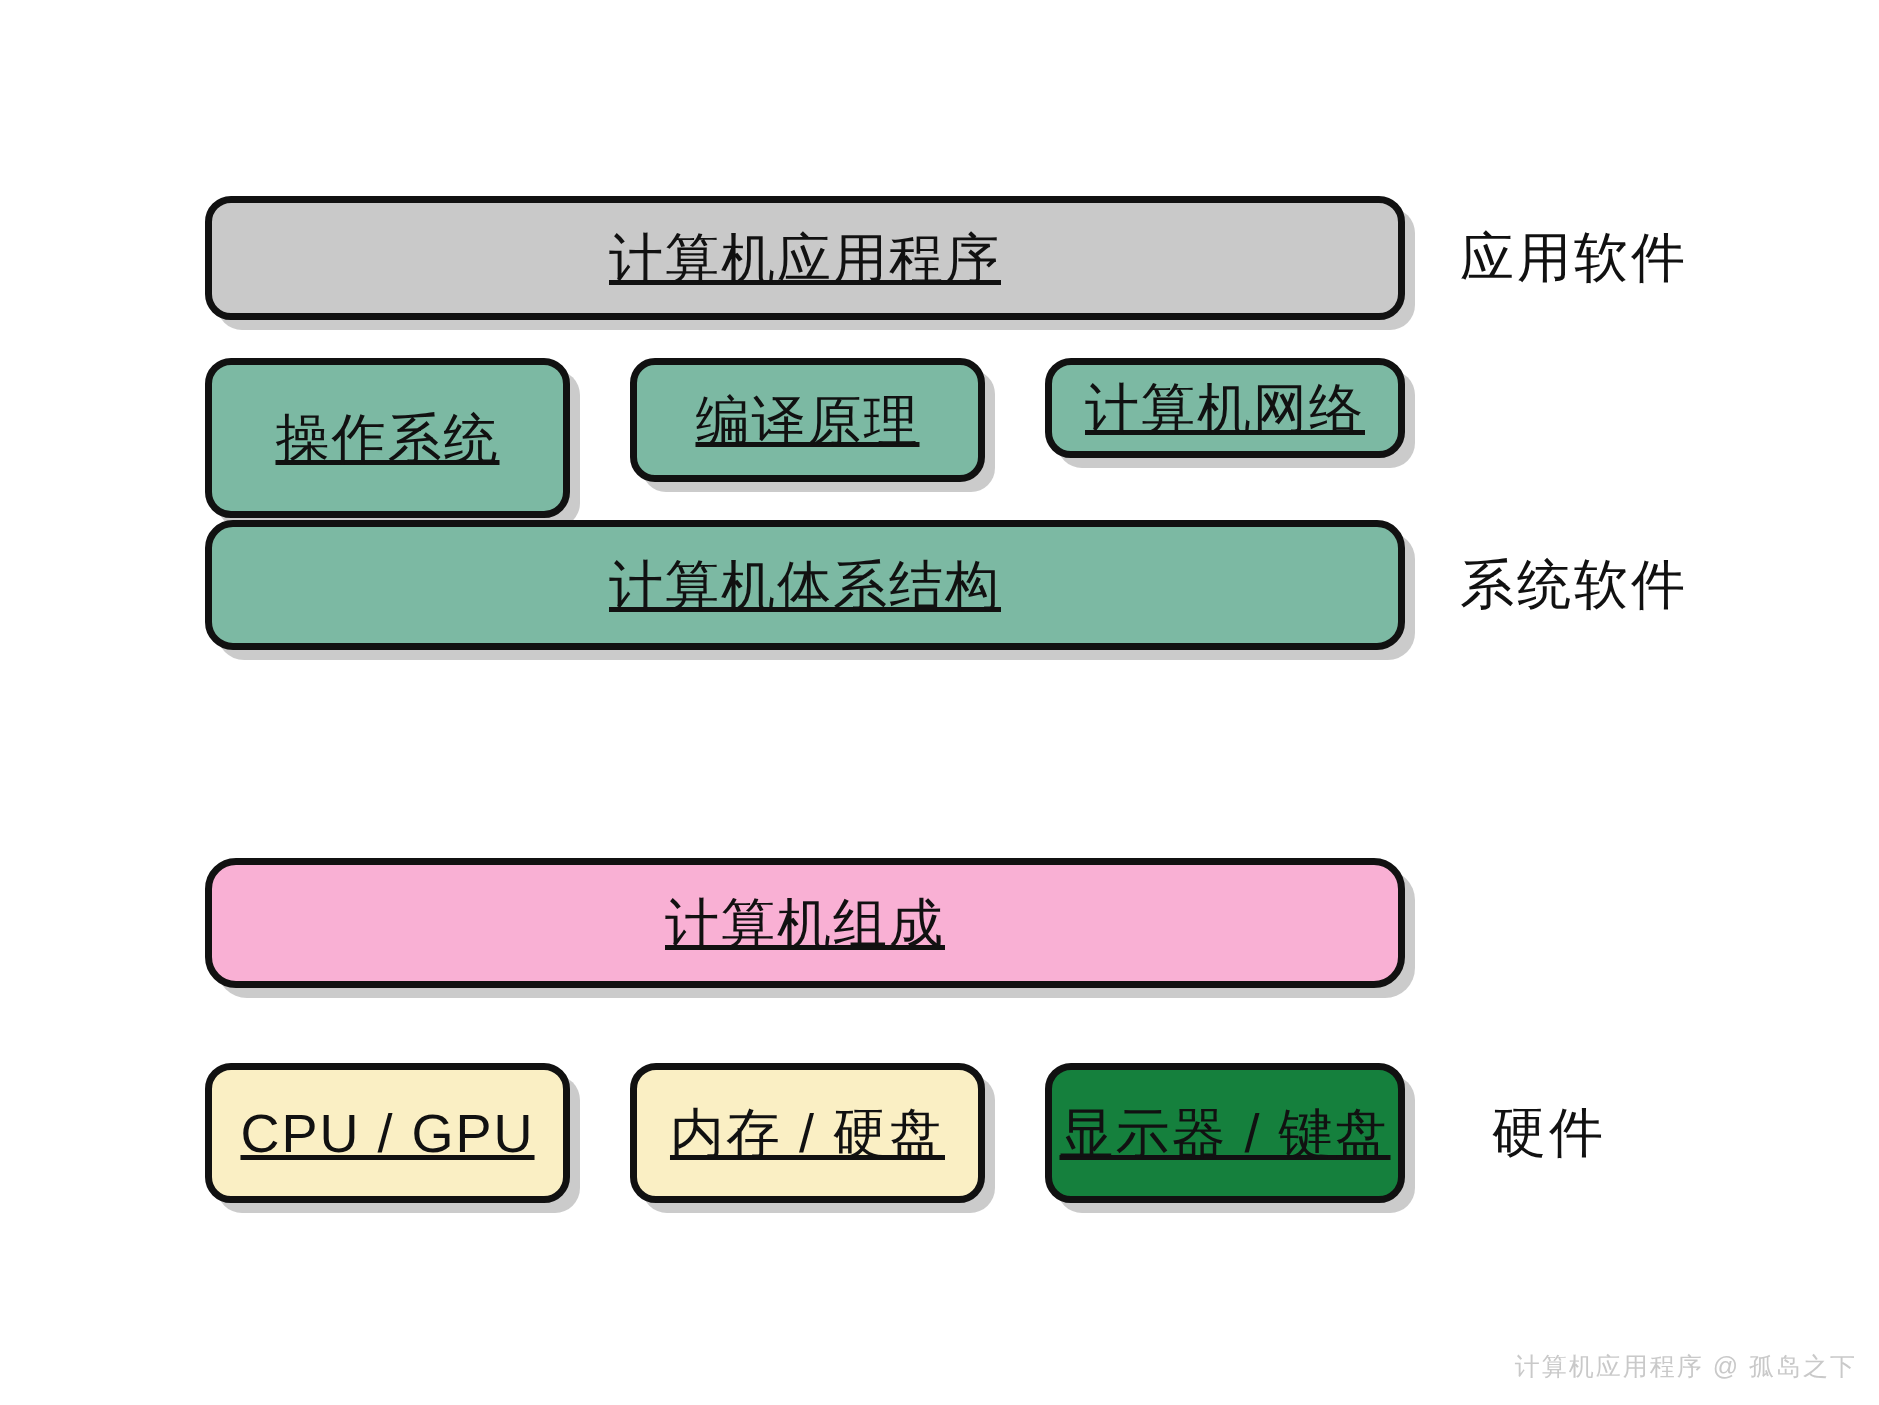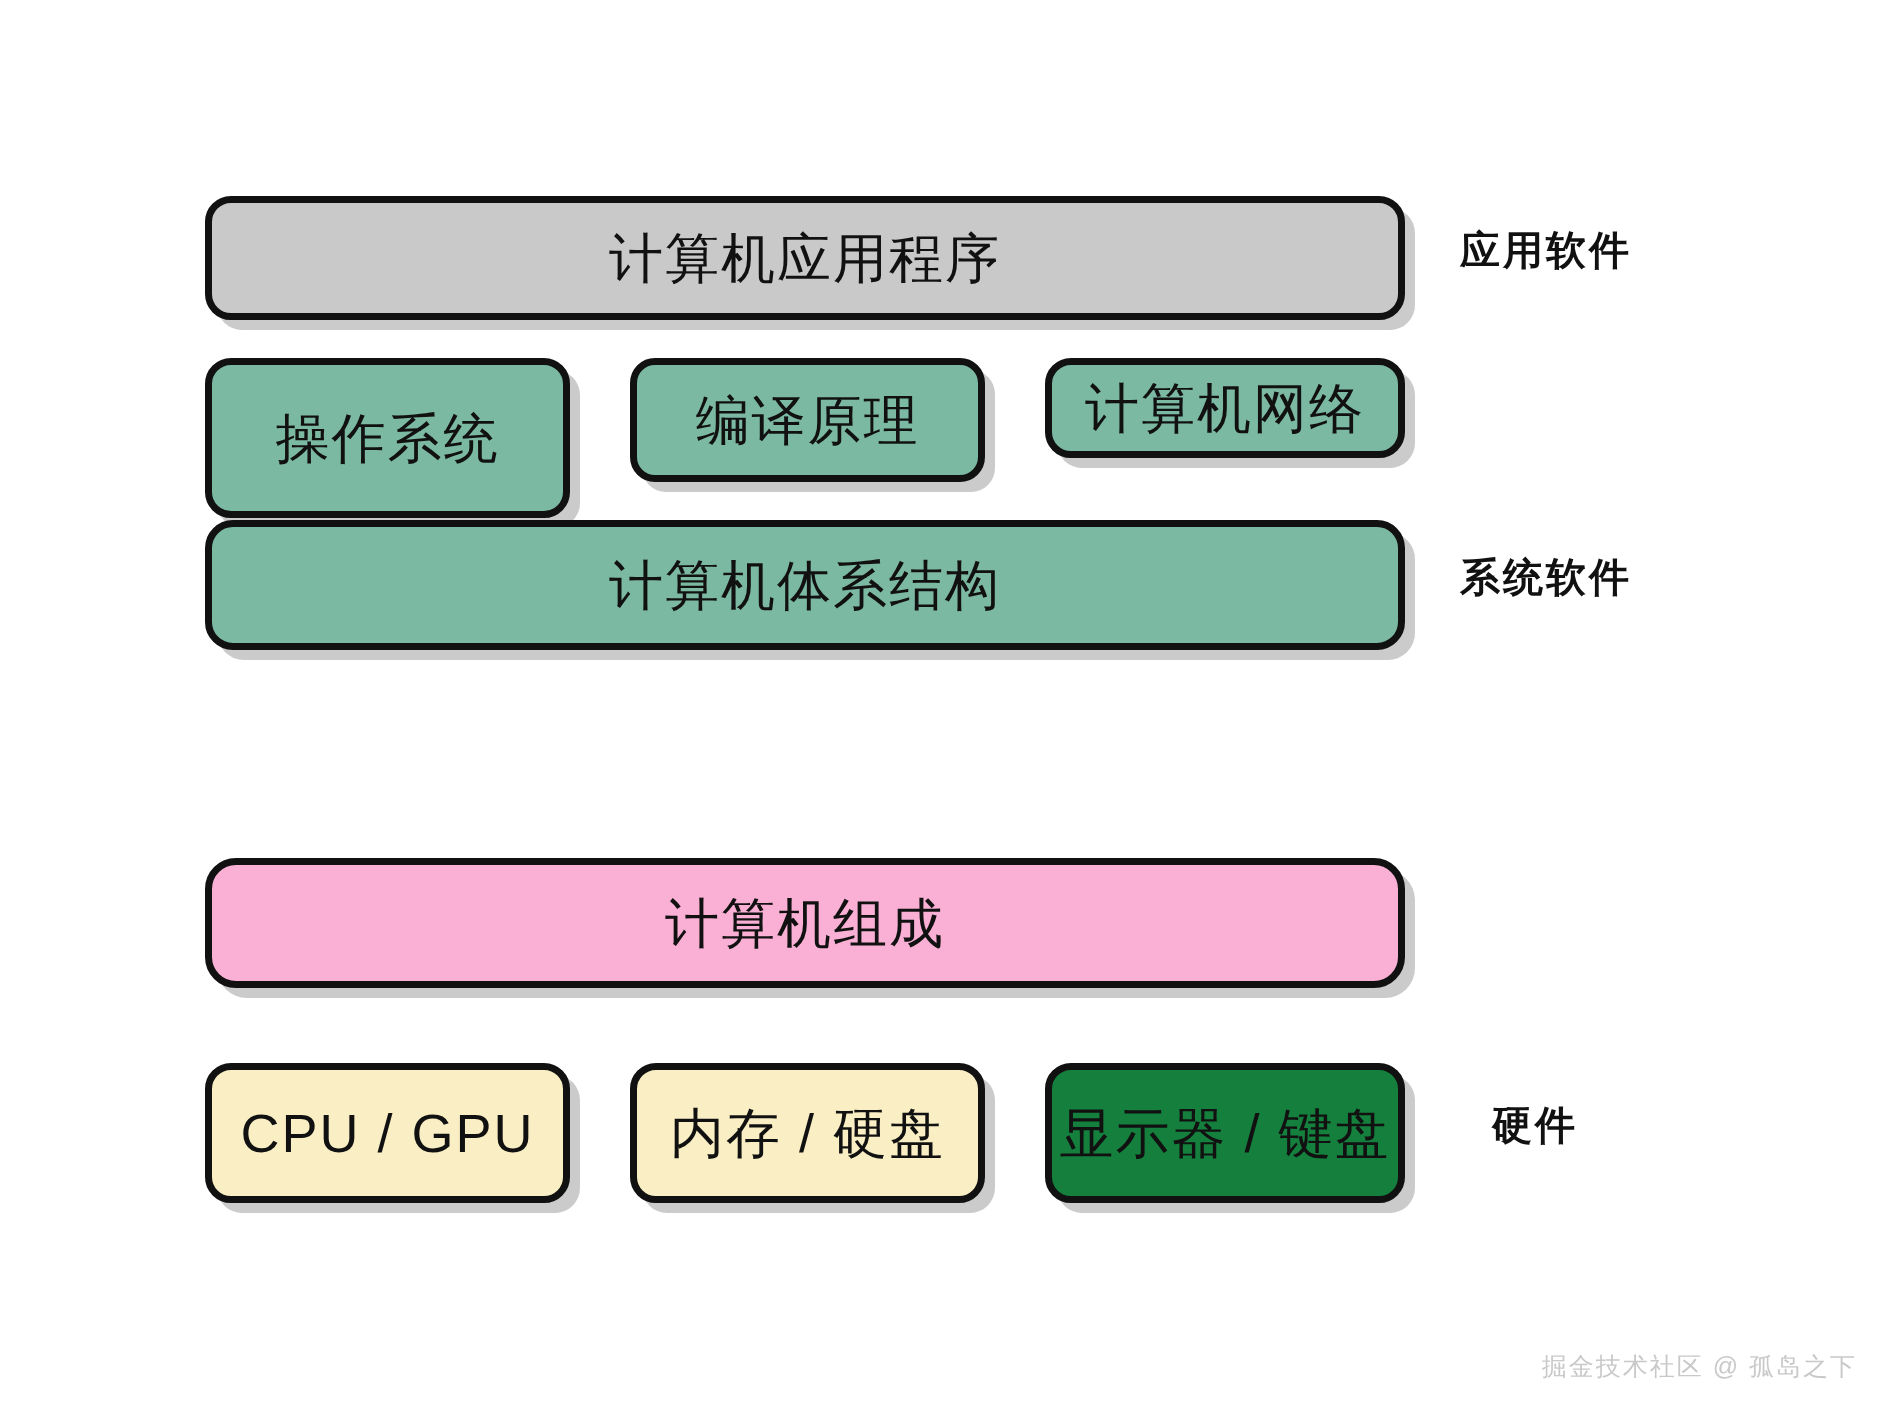--- a/index.html
+++ b/index.html
@@ -30,41 +30,42 @@
     box-shadow: 11px 11px 0 -1px rgba(160,160,160,0.55);
   }
   .box-label {
     font-size: 54px;
     font-weight: 500;
     color: #111111;
     letter-spacing: 2px;
     line-height: 1;
     white-space: nowrap;
     text-align: center;
+    text-decoration: underline;
   }
 
   
   .row-app      { left: 205px; top: 196px;  width: 1200px; height: 124px; }
 
   .sys-a        { left: 205px;  top: 358px; width: 365px; height: 160px; }
   .sys-b        { left: 630px;  top: 358px; width: 355px; height: 124px; border-radius: 25px; }
   .sys-c        { left: 1045px; top: 358px; width: 360px; height: 100px; }
 
   .row-arch     { left: 205px; top: 520px;  width: 1200px; height: 130px; }
   .row-org      { left: 205px; top: 858px;  width: 1200px; height: 130px; border-radius: 31px; }
 
   .hw-a         { left: 205px;  top: 1063px; width: 365px; height: 140px; }
   .hw-b         { left: 630px;  top: 1063px; width: 355px; height: 140px; }
   .hw-c         { left: 1045px; top: 1063px; width: 360px; height: 140px; }
 
   
   .tier-caption {
     position: absolute;
-    font-size: 40px;
-    font-weight: 700;
+    font-size: 54px;
+    font-weight: 400;
     color: #111111;
     letter-spacing: 3px;
     line-height: 1;
     white-space: nowrap;
   }
   .tier-app  { left: 1460px; top: 230px; }
   .tier-sys  { left: 1460px; top: 557px; }
   .tier-hw   { left: 1492px; top: 1105px; }
 
   
@@ -118,15 +119,15 @@
   <div class="box hw-b" style="background: rgb(250, 239, 196);">
     <span class="box-label">内存 / 硬盘</span>
   </div>
 
   <div class="box hw-c" style="background: #15803d;">
     <span class="box-label">显示器 / 键盘</span>
   </div>
 
   <div class="tier-caption tier-hw">硬件</div>
 
-  <div class="watermark" style="color: rgb(201, 201, 201);">掘金技术社区 @ 孤岛之下</div>
+  <div class="watermark" style="color: rgb(201, 201, 201);">计算机应用程序 @ 孤岛之下</div>
 
 </div>
 
 </body></html>

